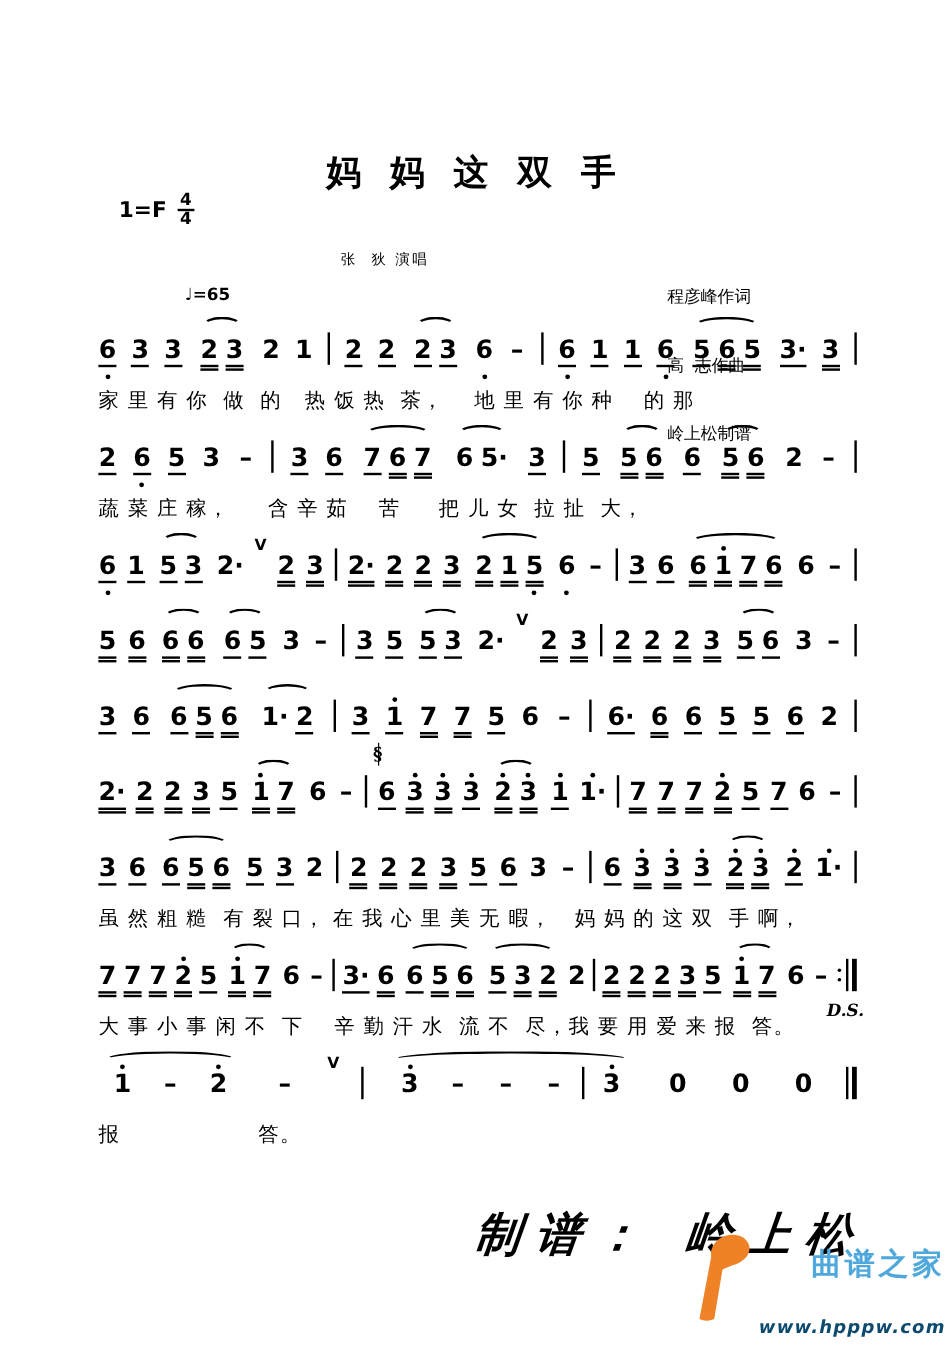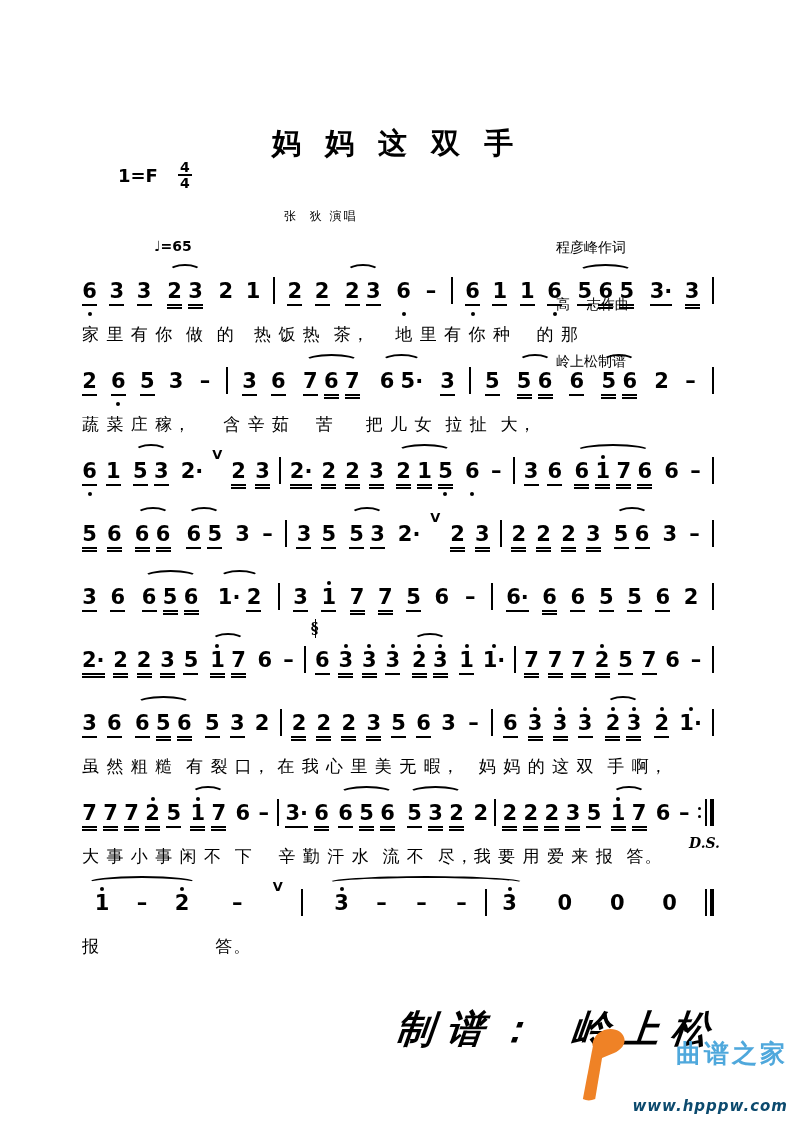--- a/index.html
+++ b/index.html
@@ -1,25 +1,25 @@
 <!DOCTYPE html>
 <html><head>
 <meta charset="utf-8">
 <style>
   html,body{margin:0;padding:0;background:#fff;}
   .page{position:relative;width:792px;height:1121px;background:#fff;overflow:hidden;
         font-family:"DejaVu Sans",sans-serif;color:#000;border-right:2px solid #e2e2e2;}
   
   .title{position:absolute;top:124px;left:0;width:100%;text-align:center;
          font-size:29px;font-weight:bold;letter-spacing:7px;white-space:pre;}
-  .keysig{position:absolute;left:118px;top:160px;font-size:18px;font-weight:bold;display:flex;align-items:center;gap:20px;}
+  .keysig{position:absolute;left:99px;top:160px;font-size:18px;font-weight:bold;display:flex;align-items:center;gap:9px;}
   .frac{display:inline-flex;flex-direction:column;align-items:center;font-size:14px;line-height:14px;font-weight:bold;}
   .frac .num{border-bottom:2px solid #000;padding:0 2px;}
   .performer{position:absolute;left:284px;top:208px;font-size:12px;letter-spacing:2px;white-space:pre;}
-  .credits{position:absolute;left:556px;top:201px;font-size:14px;line-height:19px;white-space:pre;font-family:Liberation Mono, monospace;}
+  .credits{position:absolute;left:556px;top:201px;font-size:14px;line-height:19px;white-space:pre;}
   .tempo{position:absolute;left:126px;top:238px;font-size:14px;font-weight:bold;margin-left:28px;}
   
   #score{position:absolute;left:82px;top:256px;width:632px;}
   .system{margin-bottom:11px;}
   .mline{display:flex;justify-content:space-between;align-items:flex-start;width:100%;margin-top:13px;}
   .nt{position:relative;display:inline-flex;flex-direction:column;align-items:center;min-width:15px;}
   .nt .top{height:10px;display:flex;align-items:flex-end;justify-content:center;padding-bottom:1px;}
   .nt .dg{height:23px;display:flex;align-items:center;font-size:21px;line-height:23px;font-weight:bold;white-space:nowrap;}
   .nt .uls{height:8px;width:100%;display:flex;flex-direction:column;gap:1px;padding-top:1px;box-sizing:border-box;}
   .nt .ul{height:2px;background:#000;width:100%;}

